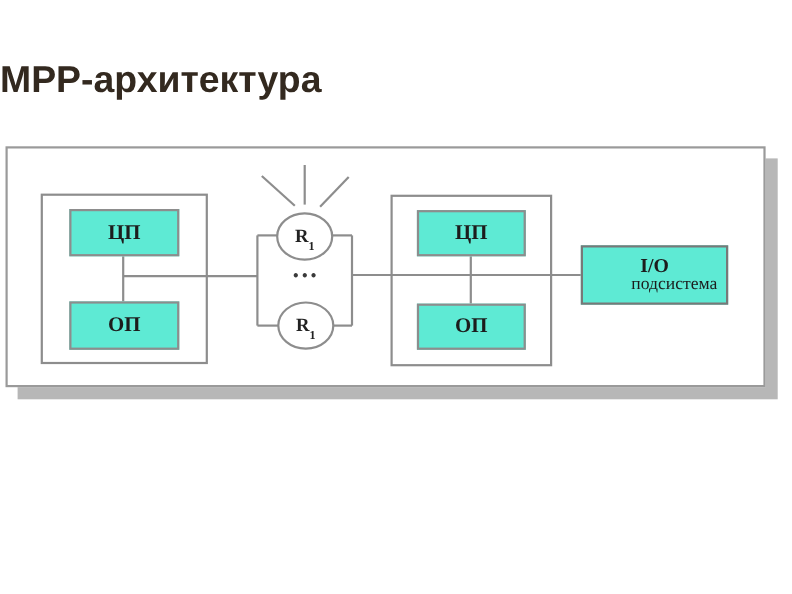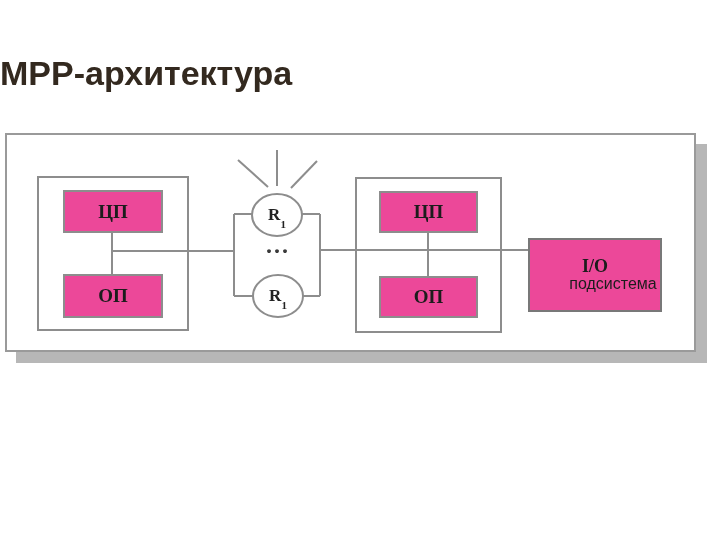--- a/index.html
+++ b/index.html
@@ -21,40 +21,40 @@
     position:absolute;left:5px;top:133px;
     width:691px;height:219px;
     background:#ffffff;
     border:2px solid #9a9a9a;
     box-shadow:11px 11px 0 #b7b7b7;
     box-sizing:border-box;
   }
   
   .dbox{
     position:absolute;box-sizing:border-box;
-    border:2px solid #8d8d8d;background:#ec4899;
+    border:2px solid #8d8d8d;background:#5eead4;
     display:flex;align-items:center;justify-content:center;
   }
   .node-box{background:transparent;}
   .node-left{left:37px;top:176px;width:152px;height:155px;}
   .node-right{left:355px;top:177px;width:147px;height:156px;}
   .cpu-left{left:63px;top:190px;width:100px;height:43px;}
   .mem-left{left:63px;top:274px;width:100px;height:44px;}
   .cpu-right{left:379px;top:191px;width:99px;height:42px;}
   .mem-right{left:379px;top:276px;width:99px;height:42px;}
   .io-box{
-    left:528px;top:238px;width:134px;height:74px;
+    left:528px;top:223px;width:134px;height:54px;
     border-color:#787878;flex-direction:column;line-height:1.05;
   }
   .dlabel{
     font-family:"Liberation Serif", serif;
     font-weight:600;font-size:19px;color:#1c1c1c;
   }
   .io-line1{font-family:"Liberation Serif", serif;font-weight:600;font-size:18px;color:#1c1c1c;}
-  .io-line2{font-family:Liberation Sans, sans-serif;font-weight:500;font-size:16px;color:#1c1c1c;margin-left:36px;}
+  .io-line2{font-family:Liberation Serif, serif;font-weight:500;font-size:16px;color:#1c1c1c;margin-left:36px;}
   
   .router-label{
     position:absolute;display:flex;align-items:center;justify-content:center;
     font-family:"Liberation Serif", serif;font-weight:600;color:#222;
     font-size:17px;
   }
   .router-label .sub{font-size:11px;align-self:flex-end;padding-bottom:5px;}
   .router-label-top{left:252px;top:195px;width:50px;height:40px;}
   .router-label-bottom{left:253px;top:276px;width:50px;height:40px;}
   .dots{

